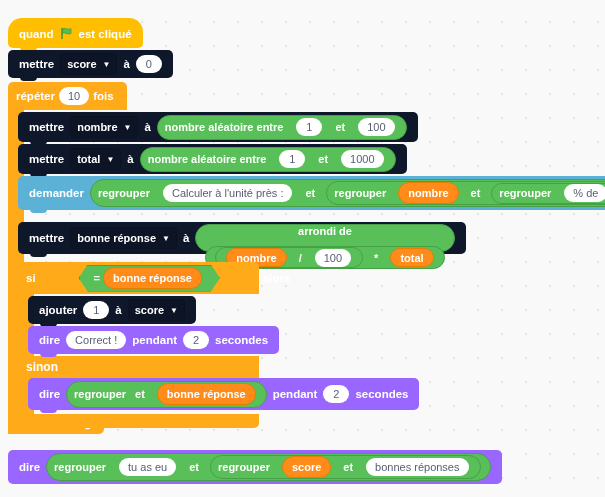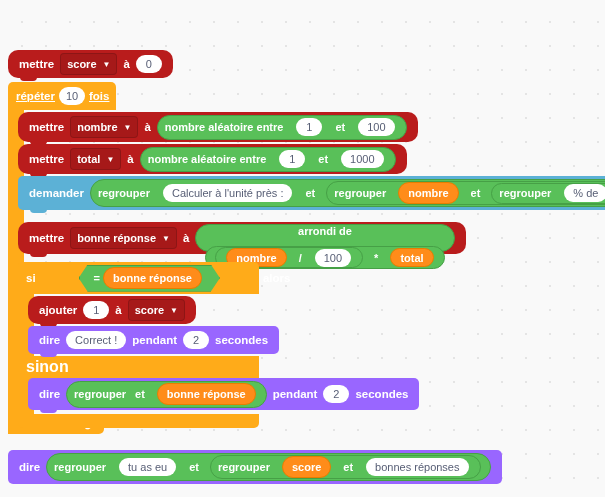--- a/index.html
+++ b/index.html
@@ -21,21 +21,21 @@
     display:flex;align-items:center;
     color:#fff;font-size:11.5px;font-weight:bold;
     white-space:nowrap;
     border-radius:5px;
     padding:0 8px;
     box-sizing:border-box;
     height:28px;
   }
   .blk > span{margin:0 3px;}
   .events   {background:#ffbf00;}
-  .data     {background:#b91c1c;border-radius:10px;}
+  .data     {background:#0f172a;}
   .looks    {background:#9966ff;}
   .sensing  {background:#5cb1d6;}
 
   
   .notch-b::after{
     content:"";position:absolute;left:12px;bottom:-3px;
     width:17px;height:5px;border-radius:0 0 4px 4px;
     background:inherit;
   }
 
@@ -87,42 +87,52 @@
 
   
   .cwrap{position:absolute;}
   .cbar{
     background:#ffab19;color:#fff;font-size:11.5px;font-weight:bold;
     display:flex;align-items:center;height:28px;padding:0 8px;
     box-sizing:border-box;white-space:nowrap;
   }
   .cbar.top{border-radius:5px 5px 0 0;}
   .cmid{background:#ffab19;height:20px;display:flex;align-items:center;
-        color:#fff;font-size:16px;font-weight:bold;padding-left:8px;
+        color:#fff;font-size:12px;font-weight:bold;padding-left:8px;
         box-sizing:border-box;}
   .flag{font-size:13px;margin:0 4px;line-height:1;}
 </style>
 </head>
 <body>
 
 <div class="canvas">
 
+  <div class="blk events hat notch-b" style="left:8px;top:18px;height:30px;padding-top:2px;">
+    <span>quand</span>
+    <span class="flag" style="color:#45993d;">
+      <svg width="13" height="13" viewBox="0 0 13 13" aria-hidden="true">
+        <path d="M2 1 L2 12" stroke="#45993d" stroke-width="1.6" fill="none"></path>
+        <path d="M2.7 1.4 C5 0.3 7.5 3.2 11 1.8 L11 6.6 C7.5 8 5 5.1 2.7 6.2 Z" fill="#4cbf56" stroke="#45993d" stroke-width="0.7"></path>
+      </svg>
+    </span>
+    <span>est cliqué</span>
+  </div>
 
   <div class="blk data notch-b" style="left:8px;top:50px;">
     <span>mettre</span>
     <span class="dropdown">
       <span>score</span>
       <span class="caret">▼</span>
     </span>
     <span>à</span>
     <span class="oval-num">0</span>
   </div>
 
   <div class="cwrap" style="left:8px;top:82px;width:190px;">
-    <div class="cbar top" style="width:108px;text-decoration:underline;">
+    <div class="cbar top" style="width:119px;">
       <span>répéter</span>
       <span class="oval-num">10</span>
       <span>fois</span>
     </div>
   </div>
 
   <div style="position:absolute;left:8px;top:110px;width:16px;height:324px;background:#ffab19;"></div>
 
   <div style="position:absolute;left:8px;top:418px;width:96px;height:16px;background:#ffab19;border-radius:0 0 5px 5px;"></div>
   <div style="position:absolute;left:82px;top:418px;color:#fff;font-size:13px;line-height:16px;">↻</div>

